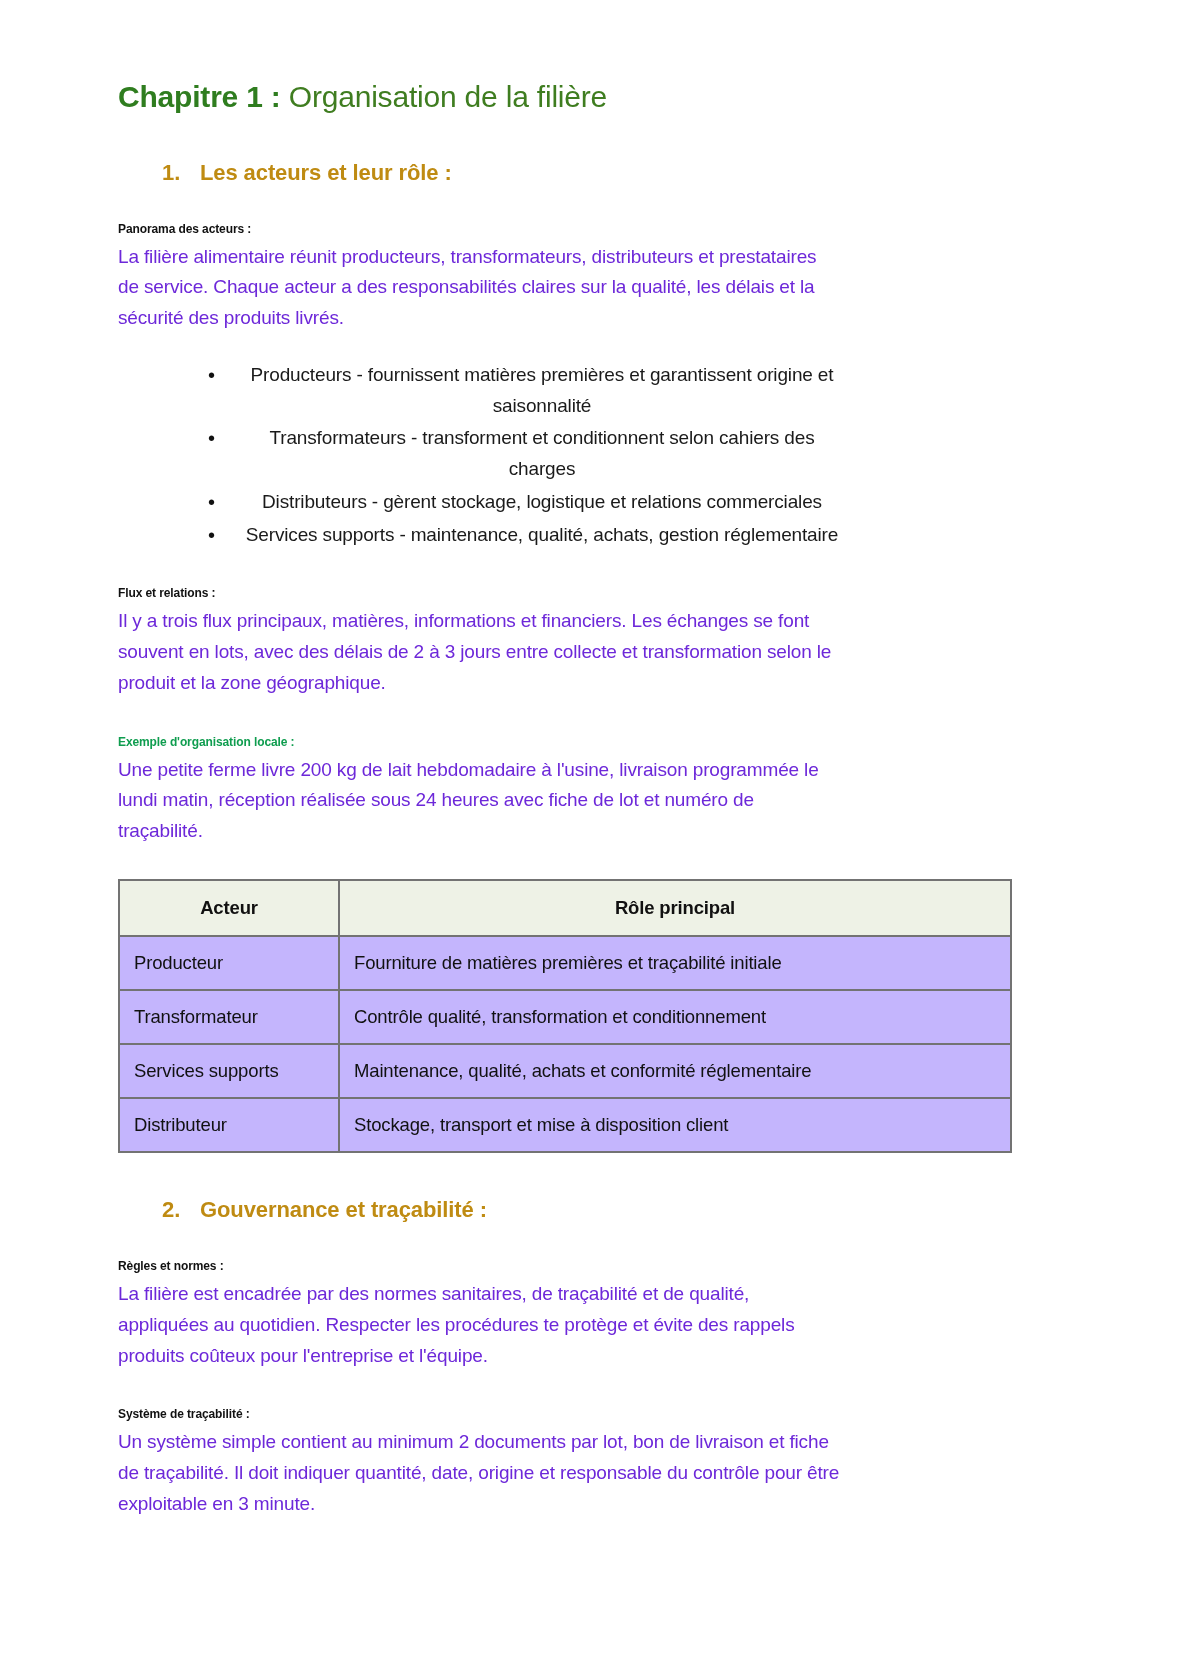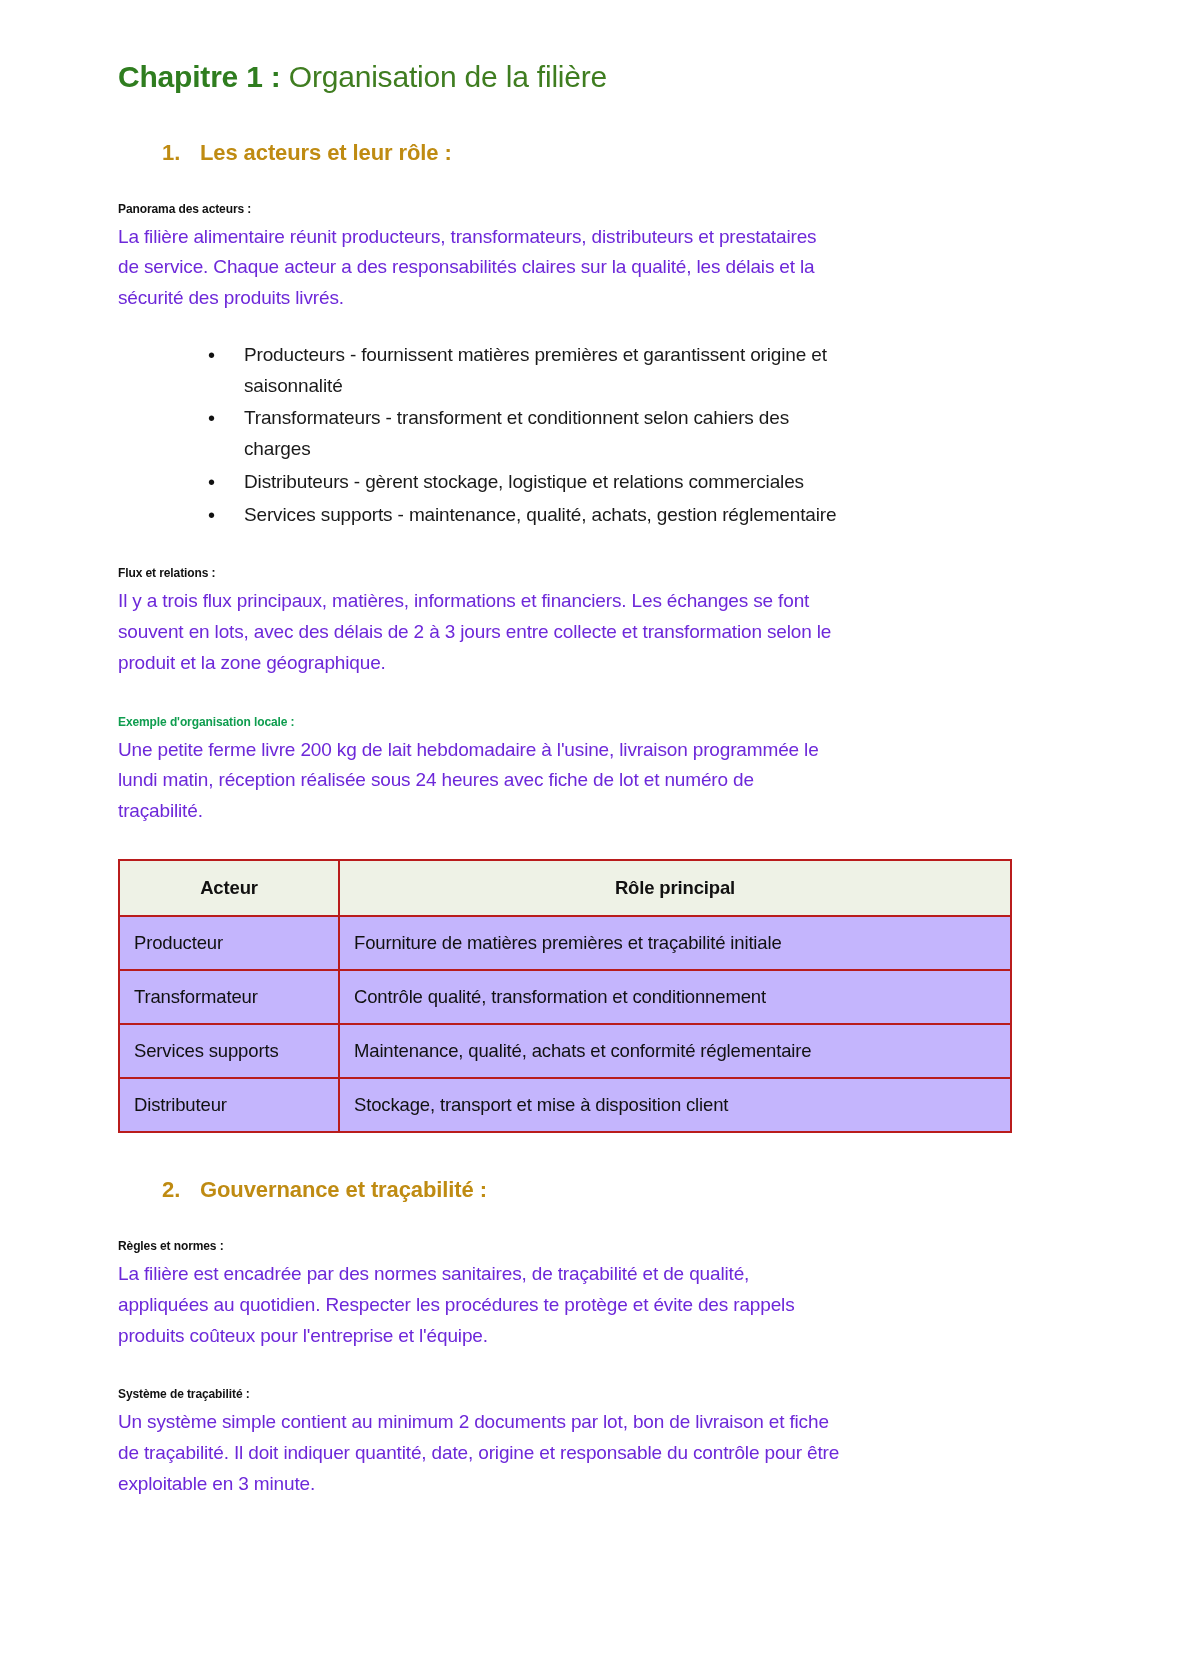--- a/index.html
+++ b/index.html
@@ -13,21 +13,21 @@
     font-family: "Liberation Sans", sans-serif;
     color: #111111;
     -webkit-font-smoothing: antialiased;
   }
   .page {
     position: relative;
     width: 958px;
     height: 1670px;
     background: #ffffff;
     box-sizing: border-box;
-    padding: 58px 118px 0 118px;
+    padding: 78px 118px 0 118px;
   }
 
   
   .doc-title {
     font-size: 30px;
     line-height: 1.25;
     color: #3f7d20;
     margin: 0 0 0 0;
     letter-spacing: -0.2px;
     font-weight: 400;
@@ -74,20 +74,21 @@
     margin: 0;
     color: #6d28d9;
     letter-spacing: -0.15px;
   }
 
   
   ul.bullets {
     margin: 26px 0 0 0;
     padding: 0 0 0 90px;
     list-style: none;
+    text-align: center;
   }
   ul.bullets li {
     position: relative;
     font-size: 19px;
     line-height: 1.62;
     margin: 0 0 2px 0;
     padding-left: 36px;
     color: #1a1a1a;
     letter-spacing: -0.15px;
   }
@@ -102,21 +103,21 @@
 
   
   table.actors-table {
     width: 892px;
     border-collapse: collapse;
     margin-top: 32px;
     table-layout: fixed;
   }
   table.actors-table th,
   table.actors-table td {
-    border: 2px solid #b91c1c;
+    border: 2px solid #737373;
     text-align: left;
     font-size: 18.5px;
     padding: 15px 14px 15px 14px;
     letter-spacing: -0.15px;
     vertical-align: middle;
   }
   table.actors-table thead th {
     background: #eef2e6;
     font-weight: bold;
     text-align: center;

